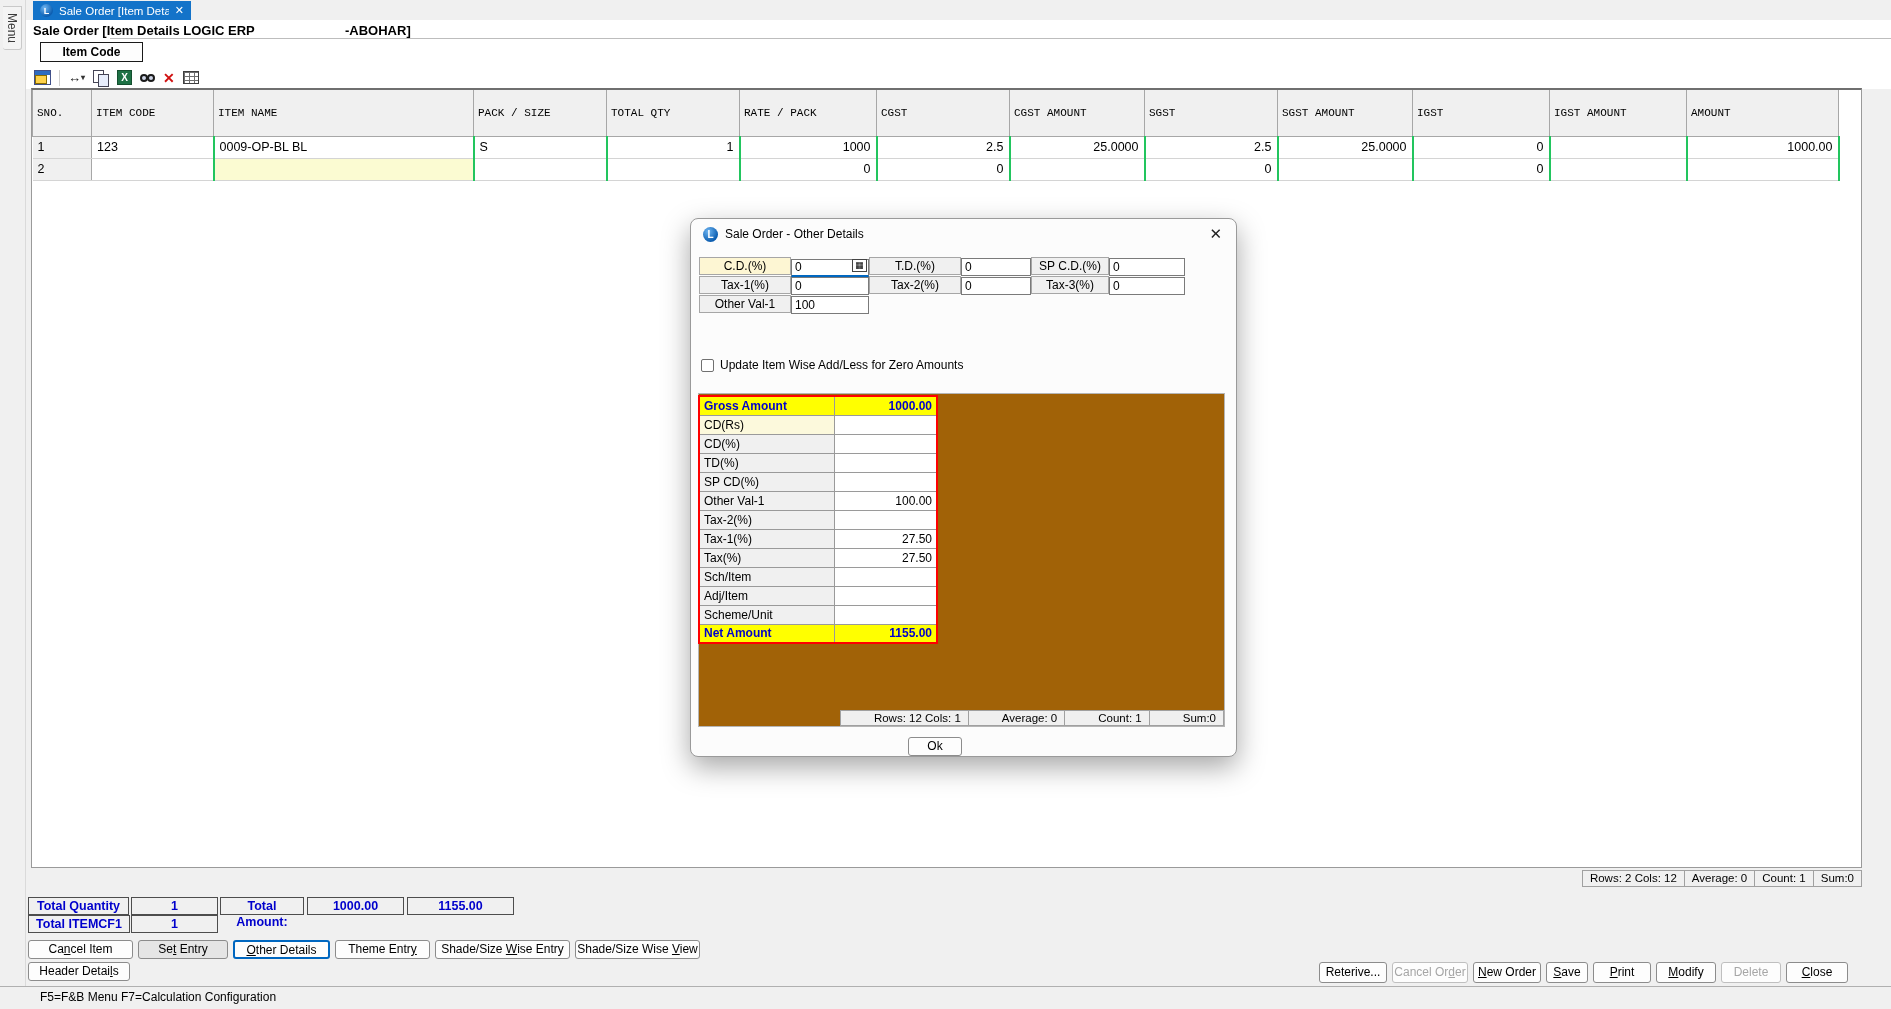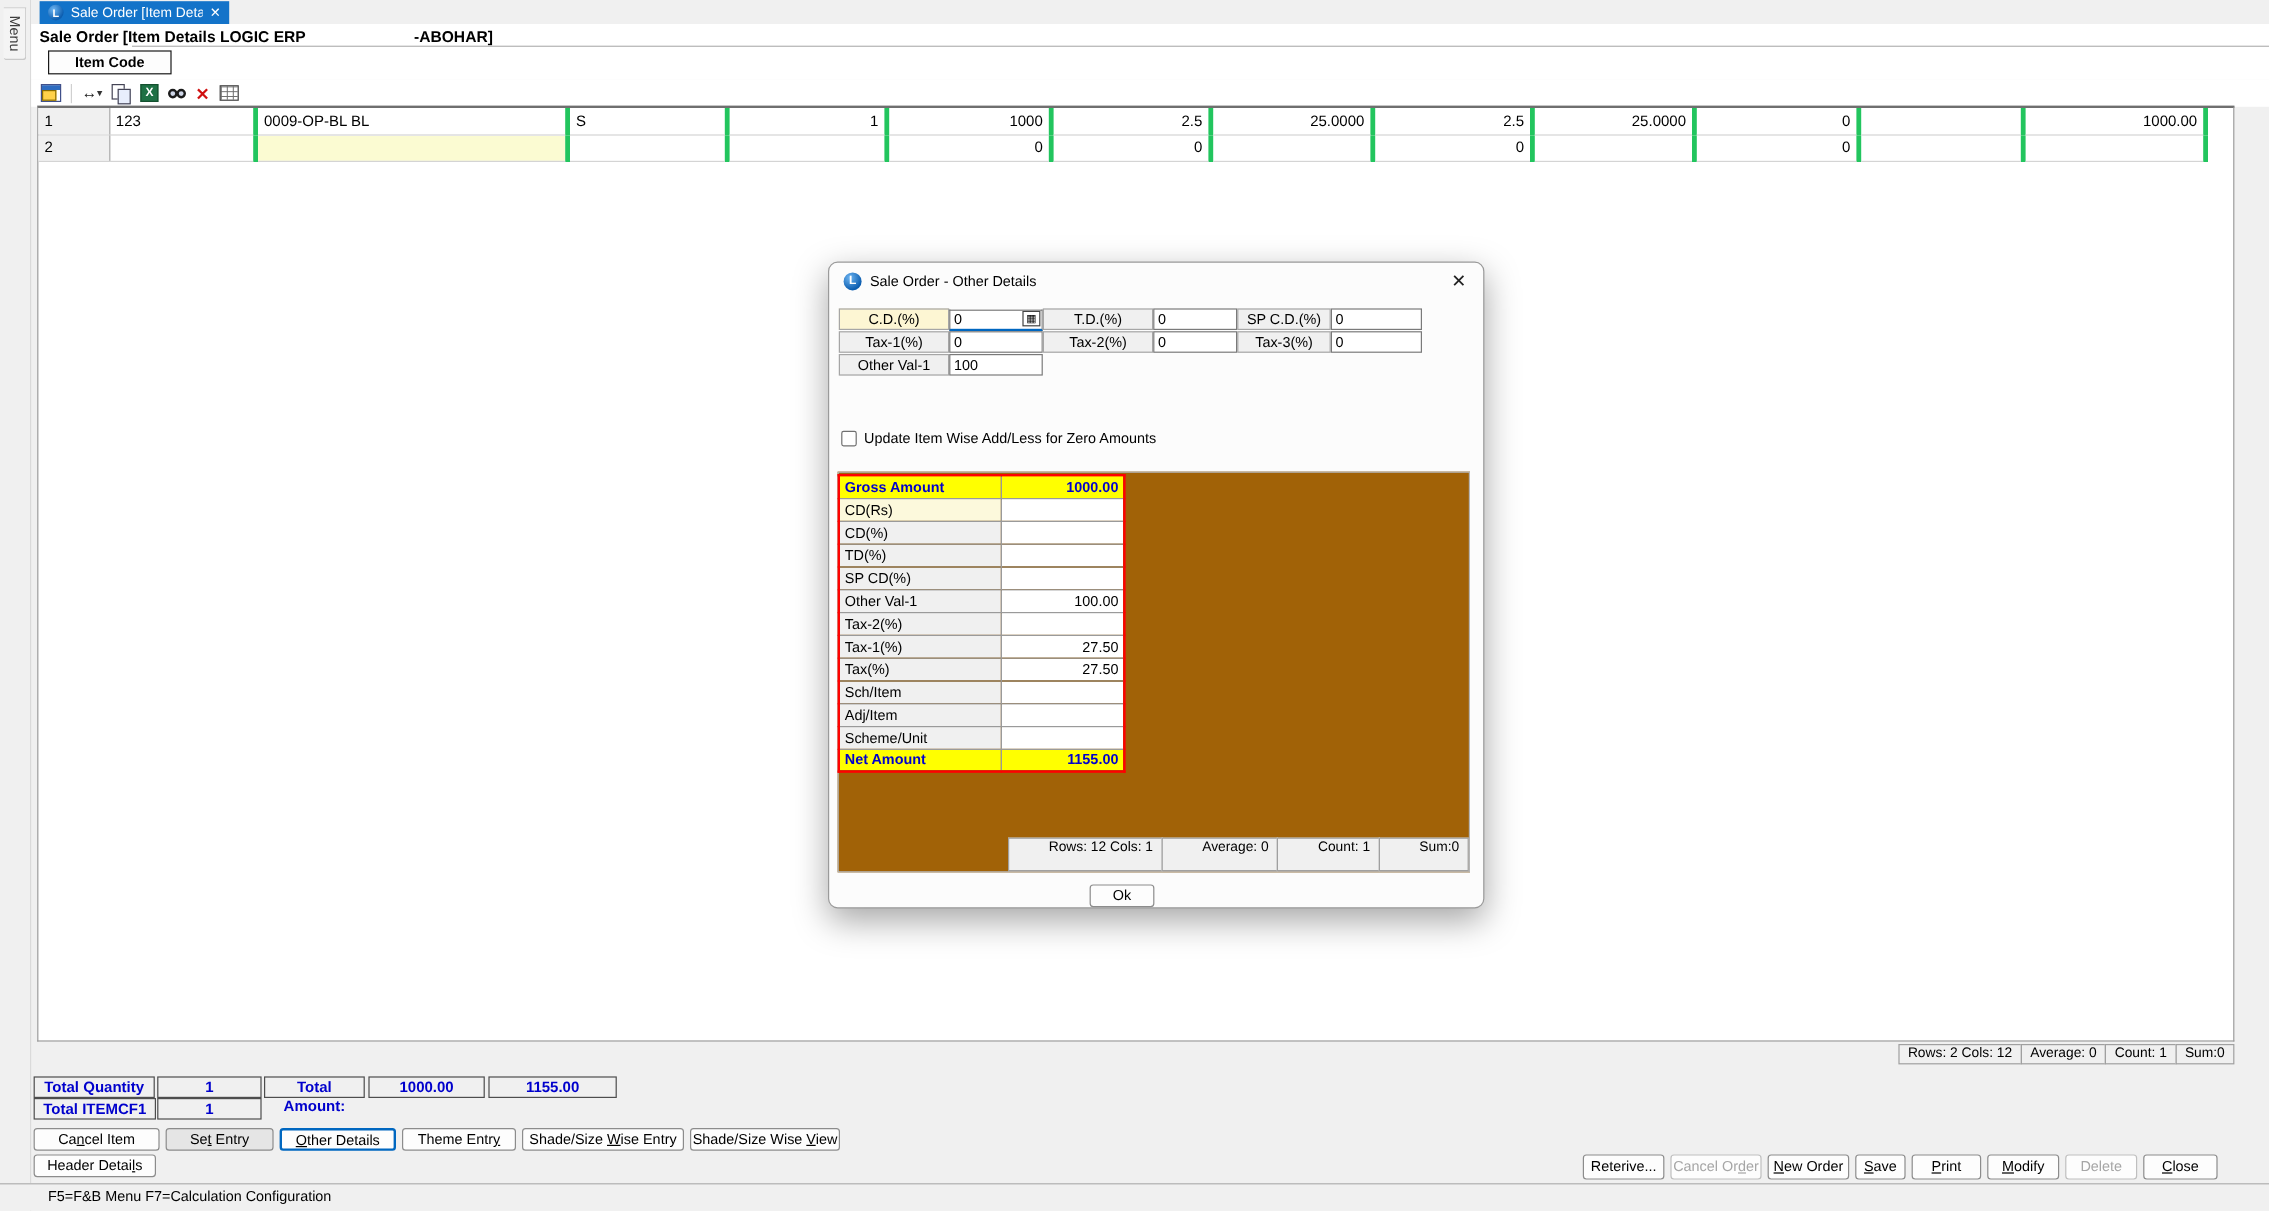--- a/index.html
+++ b/index.html
@@ -50,21 +50,21 @@
   .tbi-grid { width:16px; height:13px; border:1px solid #3f3f3f;
               background-image:linear-gradient(#6e6e6e 1px, transparent 1px), linear-gradient(90deg,#6e6e6e 1px, transparent 1px);
               background-size:5px 4px; background-color:#fff; }
 
   
   .grid-wrap { position:absolute; left:31px; top:88px; width:1831px; height:780px; background:#fff;
                border:1px solid #9a9a9a; border-top:2px solid #6f6f6f; }
   table.maingrid { border-collapse:collapse; table-layout:fixed; width:1806px; }
   table.maingrid th { font-family:"Liberation Mono", monospace; font-size:11px; font-weight:normal; text-align:left;
                       background:#f0f0f0; border:1px solid #a7a7a7; border-top:none; height:46px; padding:0 4px; vertical-align:middle; }
-  table.maingrid td { font-size:12.5px; height:22px; padding:0 5px; border-right:4px solid #22c55e; border-bottom:1px solid #d4d4d4; background:#fff; overflow:hidden; white-space:nowrap; }
+  table.maingrid td { font-size:12.5px; height:22px; padding:0 5px; border-right:2px solid #22c55e; border-bottom:1px solid #d4d4d4; background:#fff; overflow:hidden; white-space:nowrap; }
   table.maingrid td.rowhead { background:#f0f0f0; border-right:1px solid #a7a7a7; }
   table.maingrid td.num { text-align:right; }
   table.maingrid td.active { background:#fbfbd2; }
 
   .status-seg { display:flex; }
   .status-seg div { border:1px solid #a0a0a0; background:#f0f0f0; font-size:11.5px; line-height:15px; height:17px; padding:0 7px; margin-left:-1px; white-space:nowrap; }
   .main-status { position:absolute; top:870px; right:29px; }
 
   
   .tot { position:absolute; border:1px solid #4d4d4d; background:#f0f0f0; color:#0000cc; font-weight:bold; font-size:12.5px;
@@ -107,21 +107,21 @@
   .chklabel { font-size:12px; }
 
   .dlg-panel { position:absolute; left:7px; top:174px; width:527px; height:334px; background:#a16207; border:1px solid #b5b5b5; }
   table.sumtbl { border-collapse:collapse; position:absolute; left:-1px; top:1px; width:240px; border:2px solid #ff0000; table-layout:fixed; }
   table.sumtbl td { height:19px; font-size:12px; border:1px solid #9a9a9a; padding:0 4px; white-space:nowrap; overflow:hidden; }
   table.sumtbl td.lab { background:#f0f0f0; width:134px; }
   table.sumtbl td.val { background:#fff; width:102px; text-align:right; }
   table.sumtbl tr.total td { background:#ffff00; color:#0000cd; font-weight:bold; }
   table.sumtbl td.cream { background:#fcf9dc; }
   .panel-status { position:absolute; right:0; bottom:0; }
-  .panel-status div { height:28px; line-height:14px;padding-left:33px; }
+  .panel-status div { height:16px; line-height:14px;padding-left:33px; }
   .ok-btn { position:absolute; left:217px; top:518px; width:54px; height:19px; line-height:16px; }
 
   u { text-decoration:underline; }
 </style>
 </head>
 <body>
 
 <div class="menu-strip">
   <div class="menu-tab">Menu</div>
 </div>
@@ -179,20 +179,35 @@
         <col style="width:137px">
         <col style="width:133px">
         <col style="width:135px">
       <col style="width:133px">
         <col style="width:135px">
         <col style="width:137px">
         <col style="width:137px">
         <col style="width:152px">
     </colgroup>
     <tbody>
+        <tr>
+      <th>SNO.</th>
+      <th>ITEM CODE</th>
+      <th>ITEM NAME</th>
+      <th>PACK / SIZE</th>
+      <th>TOTAL QTY</th>
+      <th>RATE / PACK</th>
+      <th>CGST</th>
+      <th>CGST AMOUNT</th>
+      <th>SGST</th>
+      <th>SGST AMOUNT</th>
+      <th>IGST</th>
+      <th>IGST AMOUNT</th>
+      <th>AMOUNT</th>
+    </tr>
     <tr>
       <td class="rowhead">1</td>
       <td>123</td>
       <td>0009-OP-BL BL</td>
       <td>S</td>
       <td class="num">1</td>
       <td class="num">1000</td>
       <td class="num">2.5</td>
       <td class="num">25.0000</td>
       <td class="num">2.5</td>

